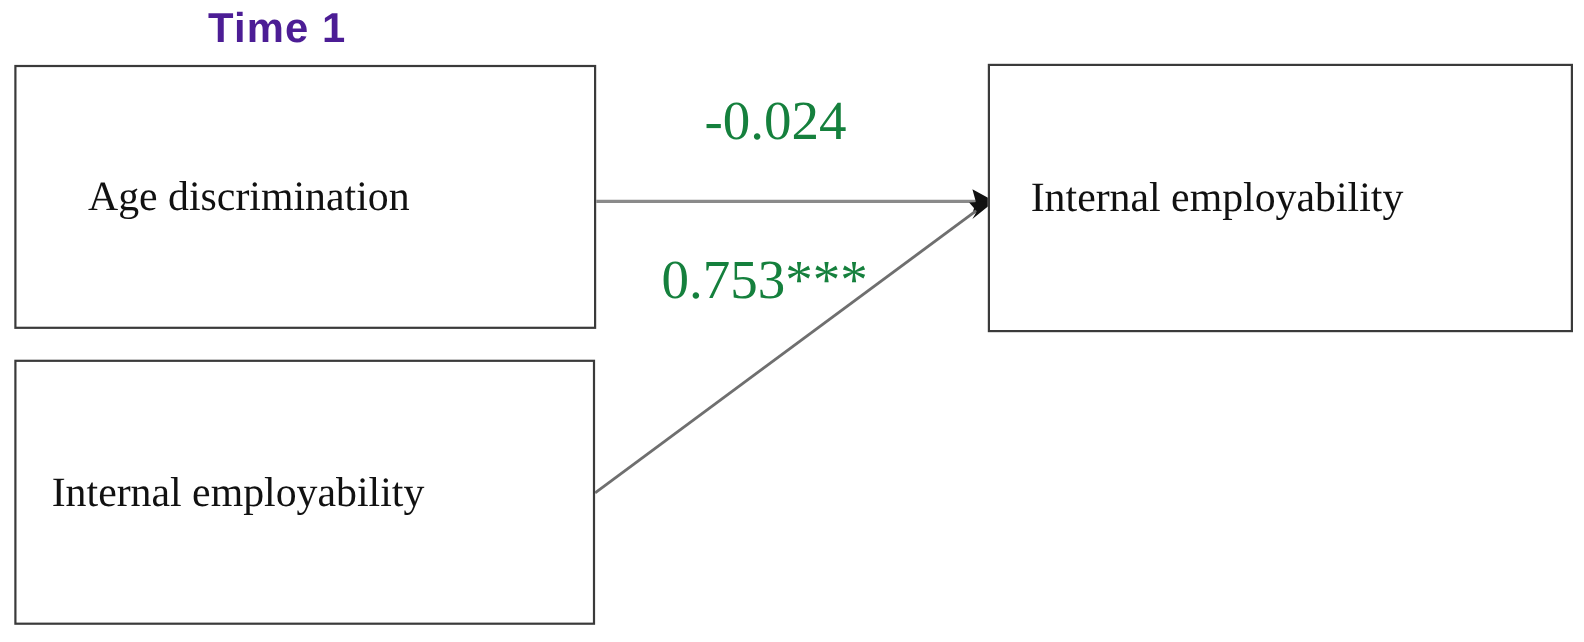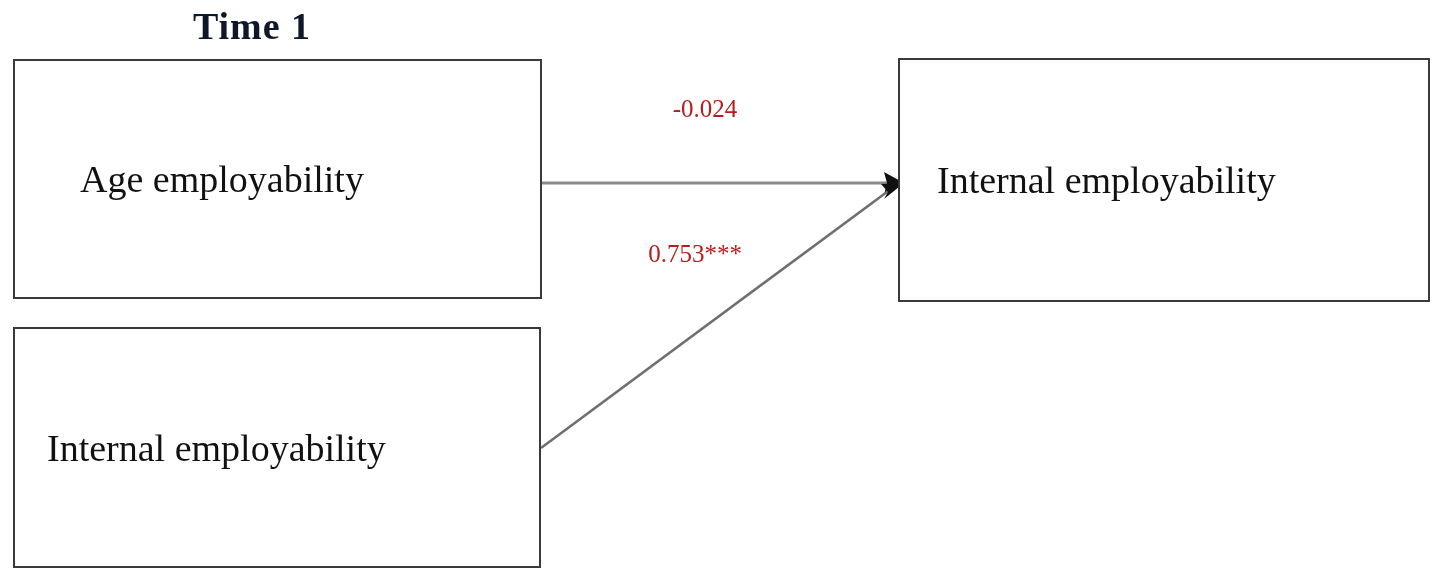--- a/index.html
+++ b/index.html
@@ -15,26 +15,26 @@
     overflow: hidden;
   }
   #canvas {
     position: relative;
     width: 1440px;
     height: 584px;
     background: #ffffff;
   }
   .col-header {
     position: absolute;
-    font-family: Liberation Serif, serif;
+    font-family: Liberation Sans, sans-serif;
     font-weight: bold;
     font-size: 38px;
     line-height: 44px;
     letter-spacing: 1px;
-    color: #0f172a;
+    color: #4c1d95;
     white-space: nowrap;
     text-align: center;
   }
   #time1-header {
     left: 120px;
     top: 4px;
     width: 264px;
   }
   #time2-header {
     left: 1050px;
@@ -87,23 +87,23 @@
     position: absolute;
     left: 0;
     top: 0;
     width: 1440px;
     height: 584px;
     pointer-events: none;
   }
   .path-label {
     position: absolute;
     font-family: "Liberation Serif", "DejaVu Serif", serif;
-    font-size: 25px;
+    font-size: 50px;
     line-height: 42px;
-    color: #b91c1c;
+    color: #15803d;
     white-space: nowrap;
     text-align: center;
   }
   #label-direct-path {
     left: 585px;
     top: 88px;
     width: 240px;
   }
   #label-autoregressive-path {
     left: 575px;
@@ -124,21 +124,21 @@
       <line x1="542" y1="183" x2="896" y2="183" stroke="#8a8a8a" stroke-width="3"></line>
       <polygon points="904,183 884,172 887,183 884,195" fill="#111111"></polygon>
     </g>
     <g>
       <line x1="541" y1="448" x2="891" y2="189" stroke="#6f6f6f" stroke-width="2.6"></line>
       <polygon points="904,183 881,184 888,192 884,199" fill="#111111"></polygon>
     </g>
   </svg>
 
   <div class="node-box" id="box-age-discrimination">
-    <span class="node-label">Age employability</span>
+    <span class="node-label">Age discrimination</span>
   </div>
 
   <div class="node-box" id="box-internal-employability-t1">
     <span class="node-label">Internal employability</span>
   </div>
 
   <div class="node-box" id="box-internal-employability-t2">
     <span class="node-label">Internal employability</span>
   </div>
 

